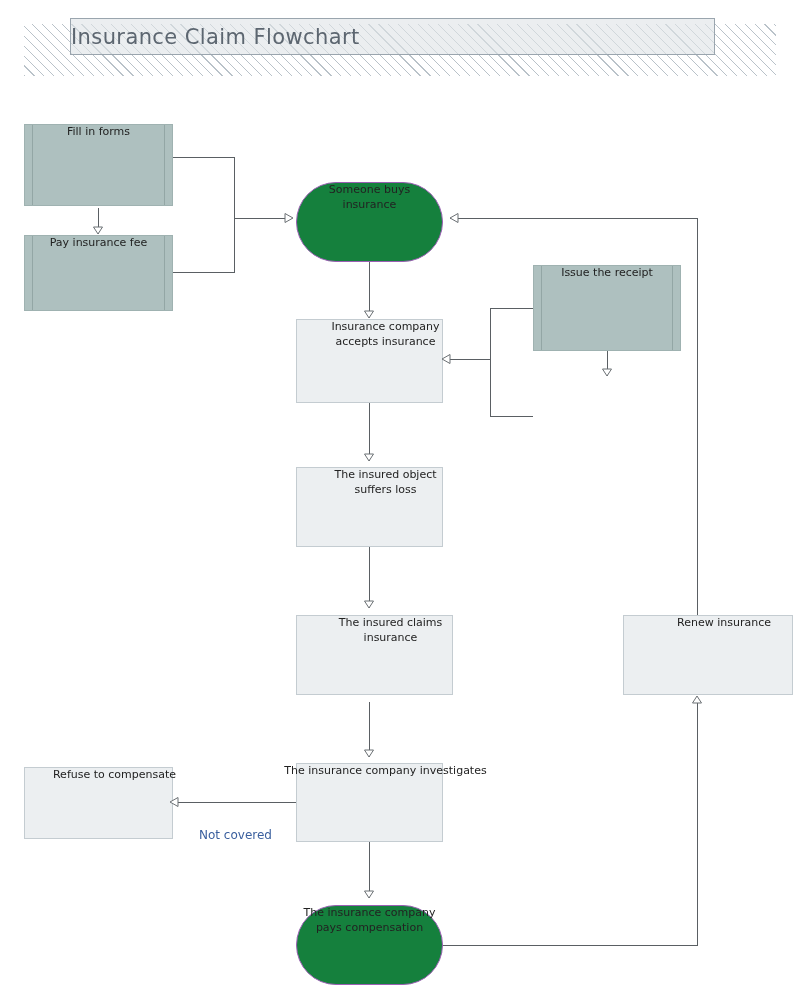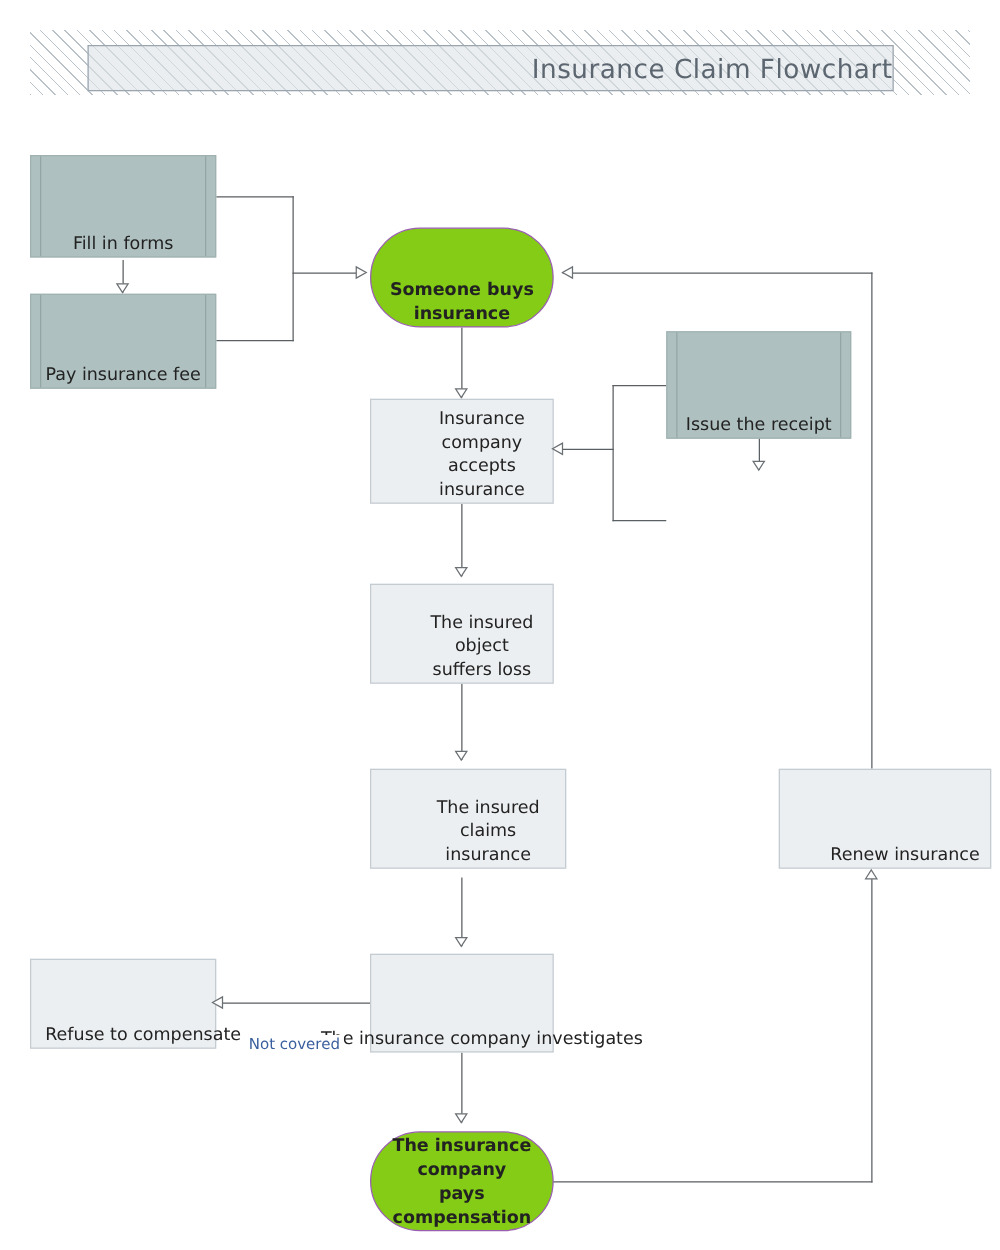--- a/index.html
+++ b/index.html
@@ -32,46 +32,46 @@
     background-color: #ffffff;
     background-image: repeating-linear-gradient(
         45deg,
         #b9c2c9 0px, #b9c2c9 0.8px,
         rgba(255,255,255,0) 0.8px, rgba(255,255,255,0) 7px);
     box-sizing: border-box;
   }
   .title-inner {
     position: absolute;
     left: 70px;
-    top: 36px;
+    top: 18px;
     width: 645px;
     height: 37px;
     border: 1px solid #9aa5ae;
     background-color: rgba(222,227,231,0.62);
     box-sizing: border-box;
     display: flex;
     align-items: center;
-    justify-content: flex-end;
+    justify-content: flex-start;
   }
   .title-text {
     font-size: 21px;
     color: #5c6670;
     letter-spacing: 0.4px;
     white-space: nowrap;
   }
 
   
   .node {
     position: absolute;
     box-sizing: border-box;
     display: flex;
-    align-items: flex-end;
+    align-items: flex-start;
     justify-content: center;
     text-align: center;
-    font-size: 14px;
+    font-size: 11px;
     color: #222222;
     line-height: 1.35;
     z-index: 3;
   }
   .node .label {
     white-space: pre-line;
     padding: 0 2px;
   }
 
   
@@ -93,24 +93,23 @@
     top: 0;
     bottom: 0;
     width: 0;
     border-left: 1px solid #93a6a5;
   }
   .shape-predefined::before { left: 7px; }
   .shape-predefined::after  { right: 7px; }
 
   
   .shape-terminator {
-    background: #84cc16;
+    background: #15803d;
     border: 1px solid #9a5fb3;
     border-radius: 42px;
-    font-weight: bold;
   }
 
   
   .line {
     position: absolute;
     background: #5a5f63;
     z-index: 1;
   }
   .line.h { height: 1px; }
   .line.v { width: 1px; }

